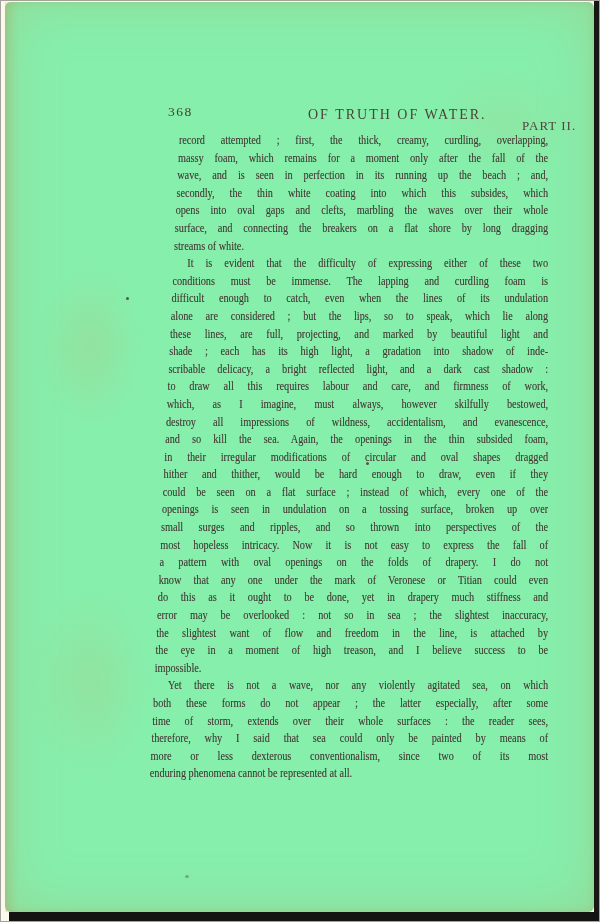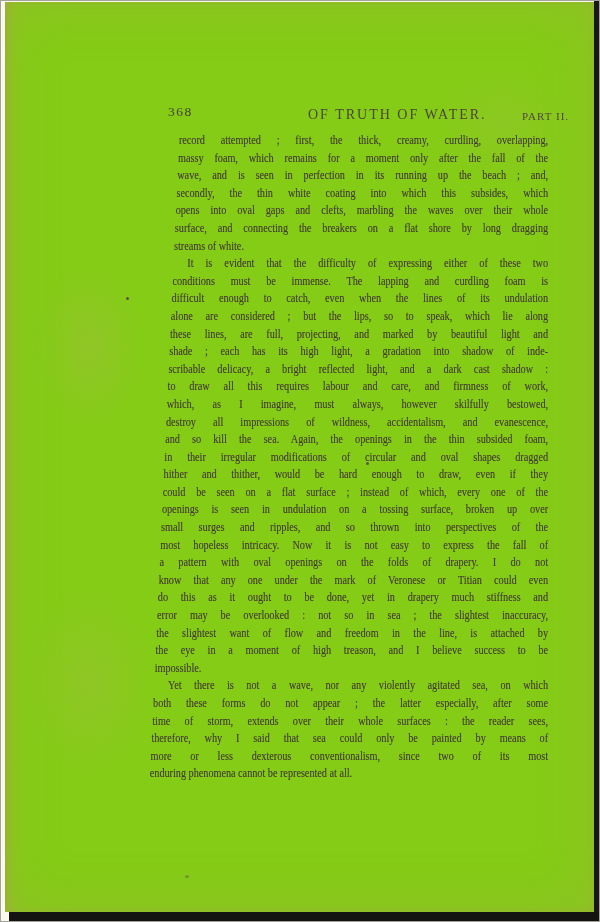--- a/index.html
+++ b/index.html
@@ -17,24 +17,25 @@
   .dark-edge-right{
     position:absolute;top:0;right:0;bottom:0;width:5px;
     background:#181715;
   }
   .dark-edge-bottom{
     position:absolute;left:8px;right:0;bottom:0;height:9px;
     background:#141311;
   }
   .paper{
     position:absolute;left:4px;top:1px;right:5px;bottom:9px;
-    background:#84cc16;
+    background:#86efac;
     box-shadow:
       inset 0 0 55px rgba(186,158,96,0.28),
       inset 0 0 7px rgba(170,140,80,0.30);
+    border-radius: 6px;
   }
   .stain{position:absolute;border-radius:50%;pointer-events:none;}
   .stain-1{left:30px;top:260px;width:110px;height:170px;background:radial-gradient(closest-side,rgba(198,172,108,0.20),rgba(198,172,108,0));}
   .stain-2{left:20px;top:580px;width:130px;height:200px;background:radial-gradient(closest-side,rgba(198,172,108,0.18),rgba(198,172,108,0));}
   .stain-3{left:430px;top:60px;width:140px;height:120px;background:radial-gradient(closest-side,rgba(198,172,108,0.13),rgba(198,172,108,0));}
   .edge-tint{
     position:absolute;left:0;top:0;bottom:0;width:14px;
     background:linear-gradient(90deg,rgba(180,150,85,0.22),rgba(180,150,85,0));
   }
   .speck{position:absolute;background:#5d5248;border-radius:50%;}
@@ -46,22 +47,22 @@
   .pgnum{
     position:absolute;left:163px;top:102px;
     font-size:13.5px;letter-spacing:1.5px;color:#473d35;
   }
   .rtitle{
     position:absolute;left:303px;top:105px;
     font-size:14px;letter-spacing:2px;color:#4d4339;
     white-space:nowrap;
   }
   .plabel{
-    position:absolute;left:517px;top:108px;
-    font-size:11px;letter-spacing:1px;color:#514640;
+    position:absolute;left:517px;top:116px;
+    font-size:13px;letter-spacing:1px;color:#514640;
     white-space:nowrap;
   }
 
   .body-text{
     position:absolute;left:144px;top:130px;width:454px;
     transform:scaleX(0.879);transform-origin:0 0;
     font-size:11.6px;color:#443b35;
     text-shadow:0.2px 0.2px 0.3px rgba(68,59,53,0.35);
   }
   .margin-drift-spacer{

